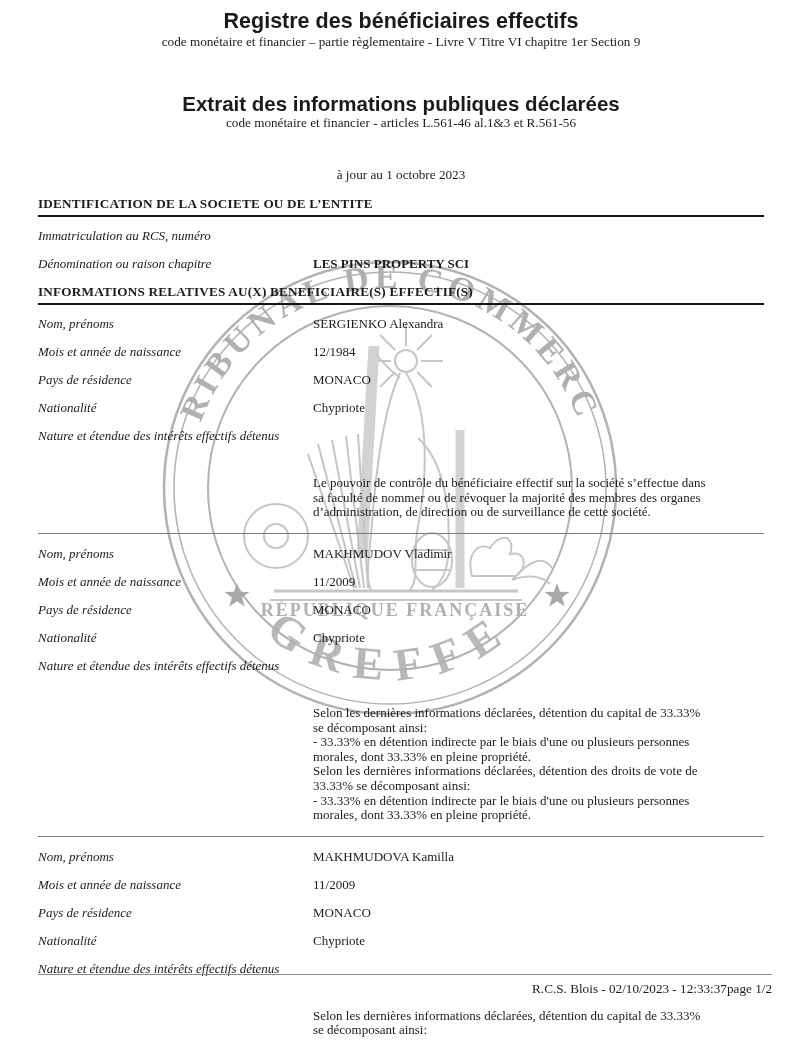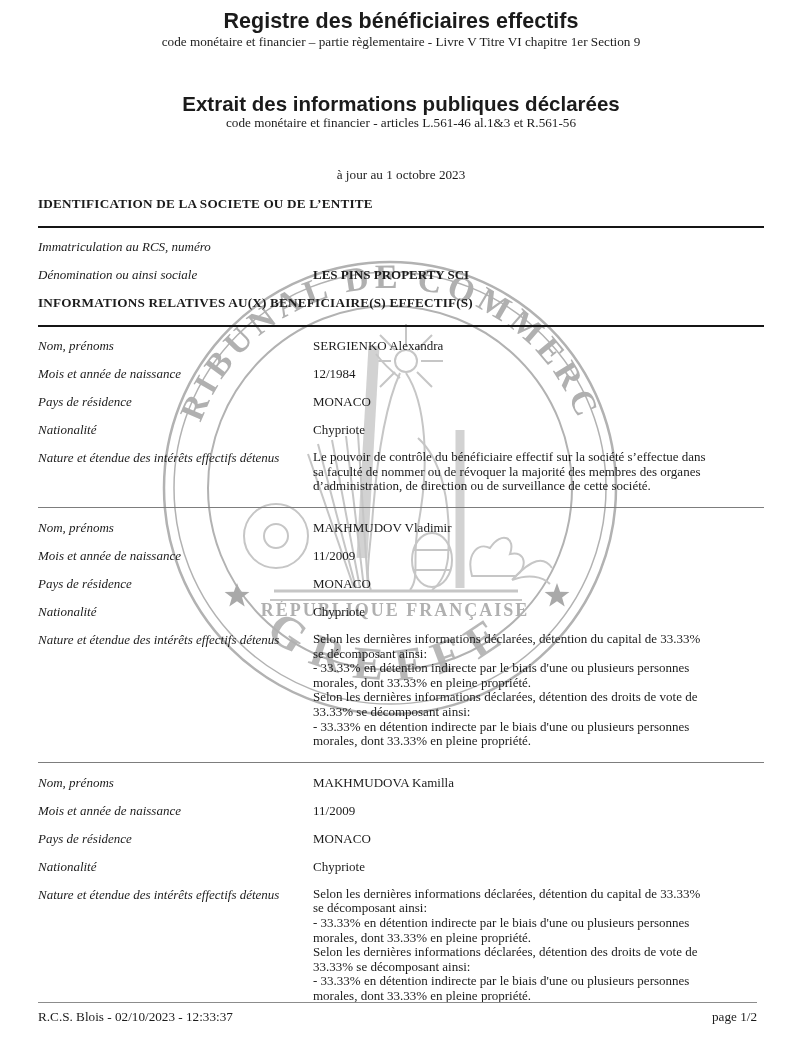--- a/index.html
+++ b/index.html
@@ -9,30 +9,30 @@
   }
   .watermark{position:absolute;left:160px;top:255px;width:460px;height:466px;z-index:0;}
   .content{position:absolute;inset:0;padding:0 34px 0 38px;z-index:1;}
   .t-main{margin-top:10px;text-align:center;font-family:"Liberation Sans",sans-serif;
     font-weight:bold;font-size:21.5px;line-height:1.1;}
   .t-sub{text-align:center;font-size:13.2px;}
   .t-second{margin-top:43px;text-align:center;font-family:"Liberation Sans",sans-serif;
     font-weight:bold;font-size:20.5px;line-height:1.1;}
   .as-of{text-align:center;font-size:13.2px;margin-top:36px;}
   .sec-head{margin-top:13px;font-weight:bold;font-size:13.2px;letter-spacing:.2px;
-    padding-bottom:14px;border-bottom:2.5px solid #151515;}
+    padding-bottom:3px;border-bottom:2.5px solid #151515;}
   .rows{margin-top:11px;}
   .row{display:flex;align-items:flex-start;margin-bottom:13px;font-size:13px;line-height:15px;}
   .row .label{width:275px;flex:0 0 275px;font-style:italic;}
   .row .value{flex:1;}
-  .row .value.pre{white-space:pre-line;line-height:14.6px;}
+  .row .value.pre{white-space:pre-line;line-height:14.6px;margin-top:48px;}
   .row .value.bold{font-weight:bold;}
   .sep{border-top:1.5px solid #7d7d7d;margin:7px 0 12px 0;height:0;}
-  .footer{position:absolute;left:38px;right:41px;top:974px;border-top:1.5px solid #8c8c8c;
-    padding-top:6px;display:flex;justify-content:space-between;font-size:13.2px;margin-top:28px;}
+  .footer{position:absolute;left:38px;right:26px;top:974px;border-top:1.5px solid #8c8c8c;
+    padding-top:6px;display:flex;justify-content:flex-end;font-size:13.2px;}
   .seal-ring{stroke:#b2b2b2;fill:none;}
   .seal-text{fill:#b0b0b0;font-family:"Liberation Serif",serif;font-weight:bold;}
   .fig{stroke:#c6c6c6;fill:none;stroke-width:2;}
 </style>
 </head>
 <body>
 
 <svg class="watermark" viewBox="0 0 460 460">
   <defs>
     <path id="arcTop" d="M 36.8 178.2 A 200 200 0 0 1 423.2 178.2" fill="none"></path>
@@ -83,21 +83,21 @@
   <div class="t-sub">code monétaire et financier - articles L.561-46 al.1&amp;3 et R.561-56</div>
 
   <div class="as-of">à jour au 1 octobre 2023</div>
 
   <div class="sec-head">IDENTIFICATION DE LA SOCIETE OU DE L’ENTITE</div>
   <div class="rows">
     <div class="row">
       <div class="label">Immatriculation au RCS, numéro</div>
     </div>
     <div class="row">
-      <div class="label">Dénomination ou ainsi sociale</div>
+      <div class="label">Dénomination ou raison chapitre</div>
       <div class="value bold">LES PINS PROPERTY SCI</div>
     </div>
   </div>
 
   <div class="sec-head">INFORMATIONS RELATIVES AU(X) BENEFICIAIRE(S) EFFECTIF(S)</div>
 
   <div class="rows">
     <div class="row">
       <div class="label">Nom, prénoms</div>
       <div class="value">SERGIENKO Alexandra</div>

